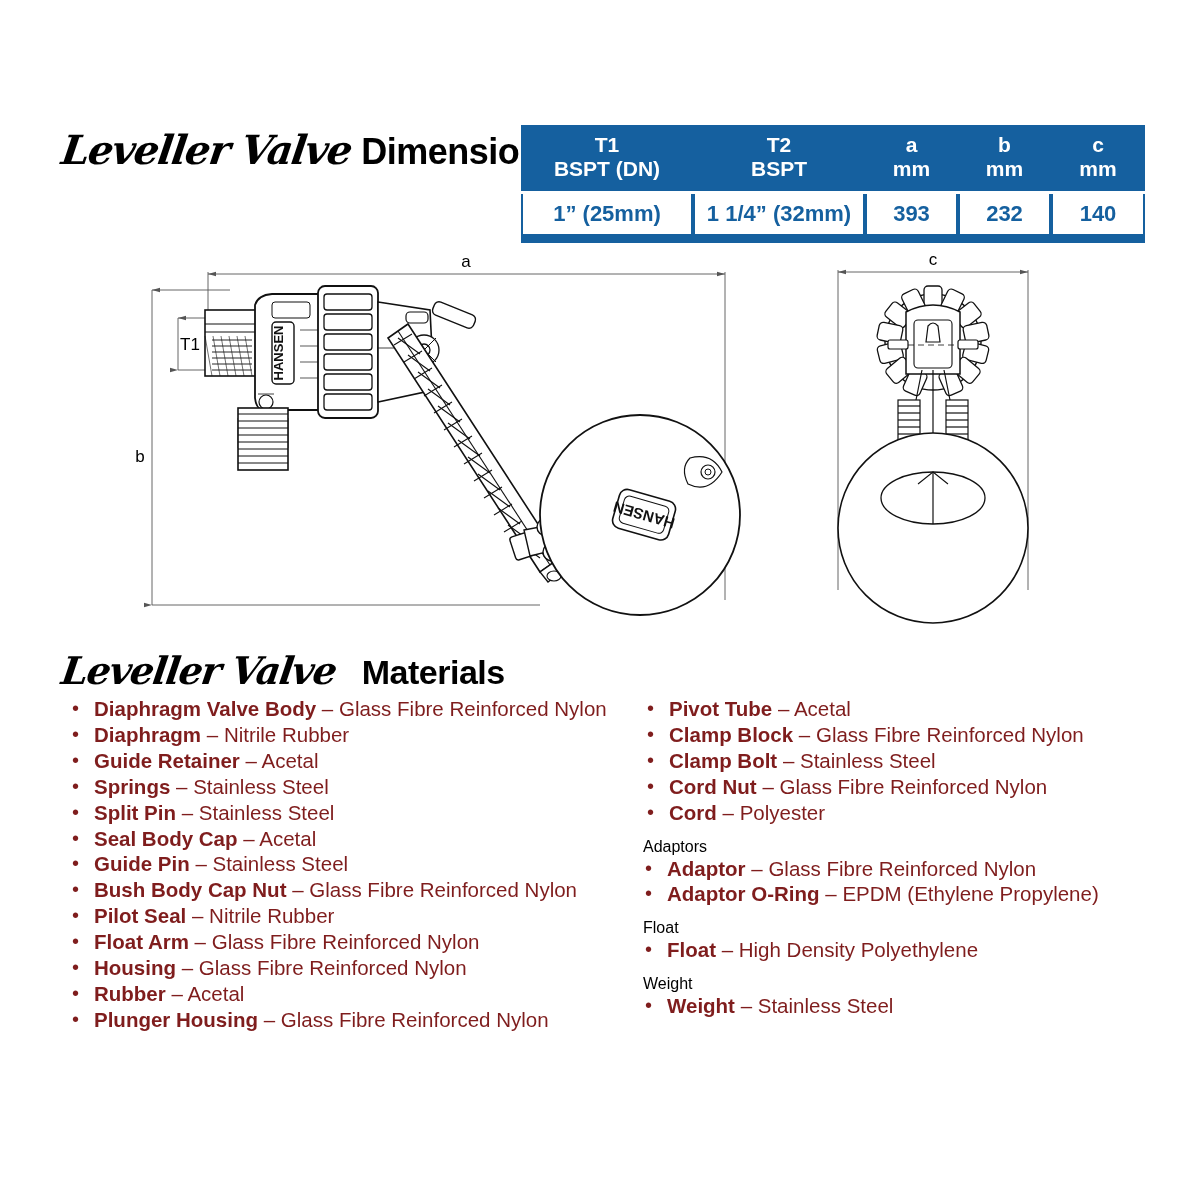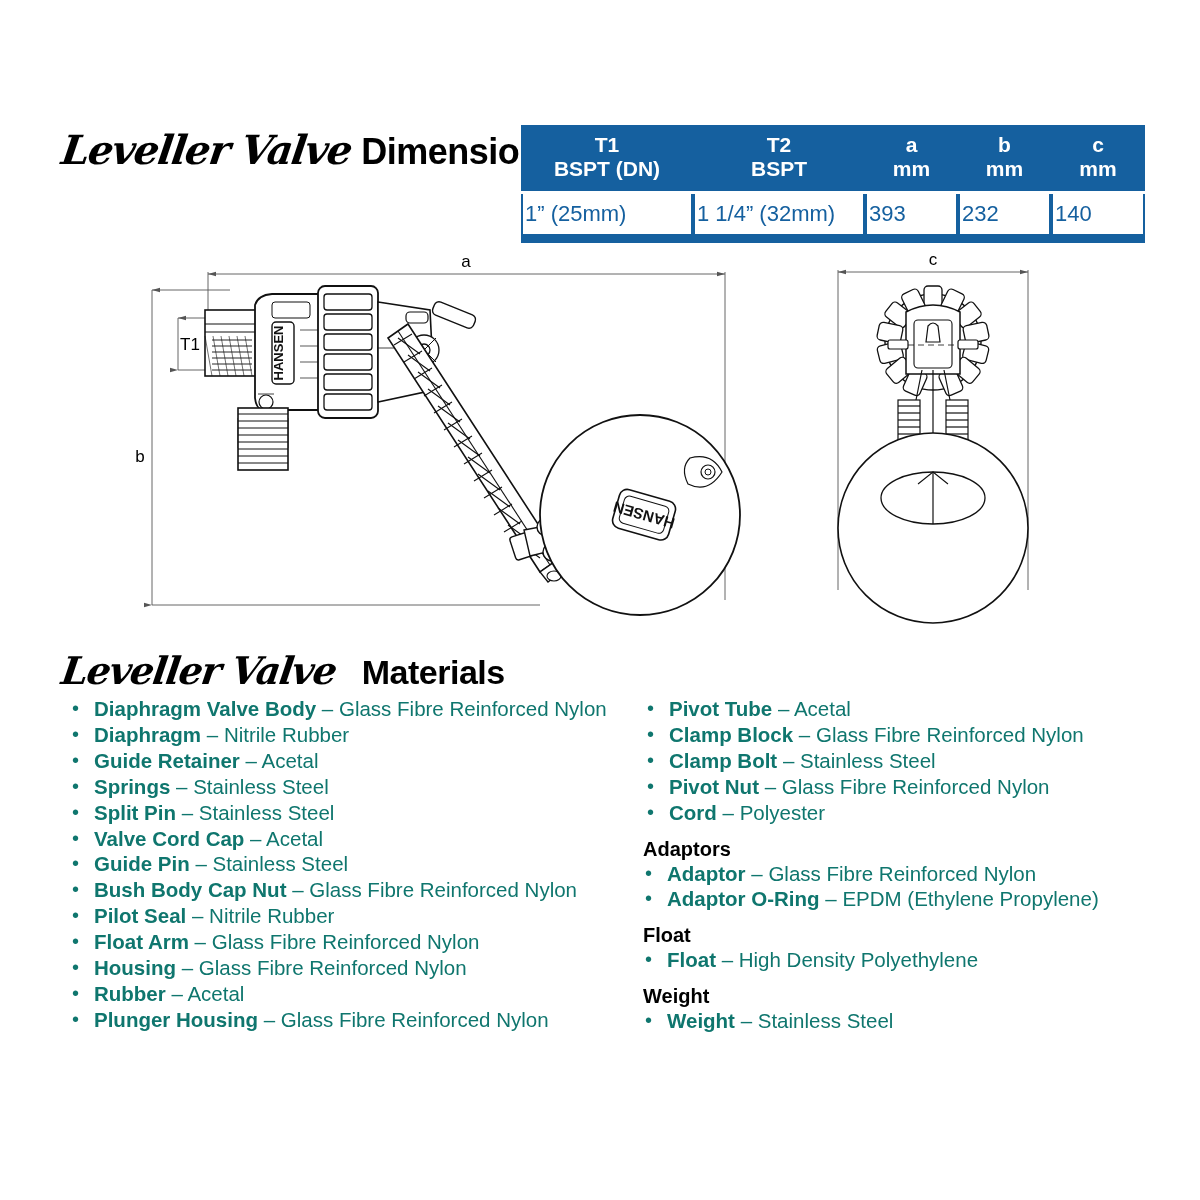--- a/index.html
+++ b/index.html
@@ -57,21 +57,22 @@
     font-weight:700;
     text-align:center;
     padding:8px 2px 9px;
     line-height:1.16;
     border:0;
   }
   #dim-table td {
     background:#ffffff;
     color:#15609f;
     font-size:22px;
-    font-weight:400;
+    font-weight:700;
+    text-align:center;
     padding:7px 2px;
     border:2px solid #15609f;
     border-top:0;
     height:38px;
   }
   #dim-table .hdr-row th { border-bottom:3px solid #ffffff; }
   #dim-table tbody tr { }
   .th-l1 { display:block; }
   .th-l2 { display:block; }
 
@@ -95,35 +96,35 @@
   #mat-col-left  { left:62px;  top:697px; width:575px; }
   #mat-col-right { left:637px; top:697px; width:530px; }
 
   ul.mat-list { list-style:none; margin:0; padding:0; }
   ul.mat-list li {
     position:relative;
     padding-left:32px;
     font-size:20.5px;
     line-height:1.215;
     margin-bottom:1px;
-    color:#0f766e;
+    color:#7f1d1d;
   }
   ul.mat-list li::before {
     content:"\2022";
     position:absolute;
     left:10px; top:-1px;
     font-size:20px;
   }
   ul.mat-list li .mat-name { font-weight:700; }
   ul.mat-list li .mat-sep  { font-weight:400; }
   ul.mat-list li .mat-val  { font-weight:400; }
 
   .mat-subhead {
-    font-size:20px;
-    font-weight:700;
+    font-size:16px;
+    font-weight:400;
     margin:12px 0 1px 6px;
   }
   .mat-subgroup ul.mat-list li { padding-left:30px; }
   .mat-subgroup ul.mat-list li::before { left:8px; }
 </style>
 </head>
 <body>
 
 <div id="dimensions-heading">
   <span class="script-word">Leveller Valve</span>
@@ -424,37 +425,37 @@
   <span class="plain-word">Materials</span>
 </div>
 
 <div id="mat-col-left" class="mat-col">
   <ul class="mat-list" id="list-left">
       <li><span class="mat-name">Diaphragm Valve Body</span><span class="mat-sep"> – </span><span class="mat-val">Glass Fibre Reinforced Nylon</span></li>
       <li><span class="mat-name">Diaphragm</span><span class="mat-sep"> – </span><span class="mat-val">Nitrile Rubber</span></li>
       <li><span class="mat-name">Guide Retainer</span><span class="mat-sep"> – </span><span class="mat-val">Acetal</span></li>
       <li><span class="mat-name">Springs</span><span class="mat-sep"> – </span><span class="mat-val">Stainless Steel</span></li>
       <li><span class="mat-name">Split Pin</span><span class="mat-sep"> – </span><span class="mat-val">Stainless Steel</span></li>
-      <li><span class="mat-name">Valve Cord Cap</span><span class="mat-sep"> – </span><span class="mat-val">Acetal</span></li>
+      <li><span class="mat-name">Seal Body Cap</span><span class="mat-sep"> – </span><span class="mat-val">Acetal</span></li>
       <li><span class="mat-name">Guide Pin</span><span class="mat-sep"> – </span><span class="mat-val">Stainless Steel</span></li>
       <li><span class="mat-name">Bush Body Cap Nut</span><span class="mat-sep"> – </span><span class="mat-val">Glass Fibre Reinforced Nylon</span></li>
       <li><span class="mat-name">Pilot Seal</span><span class="mat-sep"> – </span><span class="mat-val">Nitrile Rubber</span></li>
       <li><span class="mat-name">Float Arm</span><span class="mat-sep"> – </span><span class="mat-val">Glass Fibre Reinforced Nylon</span></li>
       <li><span class="mat-name">Housing</span><span class="mat-sep"> – </span><span class="mat-val">Glass Fibre Reinforced Nylon</span></li>
       <li><span class="mat-name">Rubber</span><span class="mat-sep"> – </span><span class="mat-val">Acetal</span></li>
       <li><span class="mat-name">Plunger Housing</span><span class="mat-sep"> – </span><span class="mat-val">Glass Fibre Reinforced Nylon</span></li>
     </ul>
 </div>
 
 <div id="mat-col-right" class="mat-col">
   <ul class="mat-list" id="list-right-top">
       <li><span class="mat-name">Pivot Tube</span><span class="mat-sep"> – </span><span class="mat-val">Acetal</span></li>
       <li><span class="mat-name">Clamp Block</span><span class="mat-sep"> – </span><span class="mat-val">Glass Fibre Reinforced Nylon</span></li>
       <li><span class="mat-name">Clamp Bolt</span><span class="mat-sep"> – </span><span class="mat-val">Stainless Steel</span></li>
-      <li><span class="mat-name">Pivot Nut</span><span class="mat-sep"> – </span><span class="mat-val">Glass Fibre Reinforced Nylon</span></li>
+      <li><span class="mat-name">Cord Nut</span><span class="mat-sep"> – </span><span class="mat-val">Glass Fibre Reinforced Nylon</span></li>
       <li><span class="mat-name">Cord</span><span class="mat-sep"> – </span><span class="mat-val">Polyester</span></li>
     </ul>
   <div id="right-groups">
       <div class="mat-subgroup">
         <div class="mat-subhead">Adaptors</div>
         <ul class="mat-list">
           <li><span class="mat-name">Adaptor</span><span class="mat-sep"> – </span><span class="mat-val">Glass Fibre Reinforced Nylon</span></li>
           <li><span class="mat-name">Adaptor O-Ring</span><span class="mat-sep"> – </span><span class="mat-val">EPDM (Ethylene Propylene)</span></li>
         </ul>
       </div>

